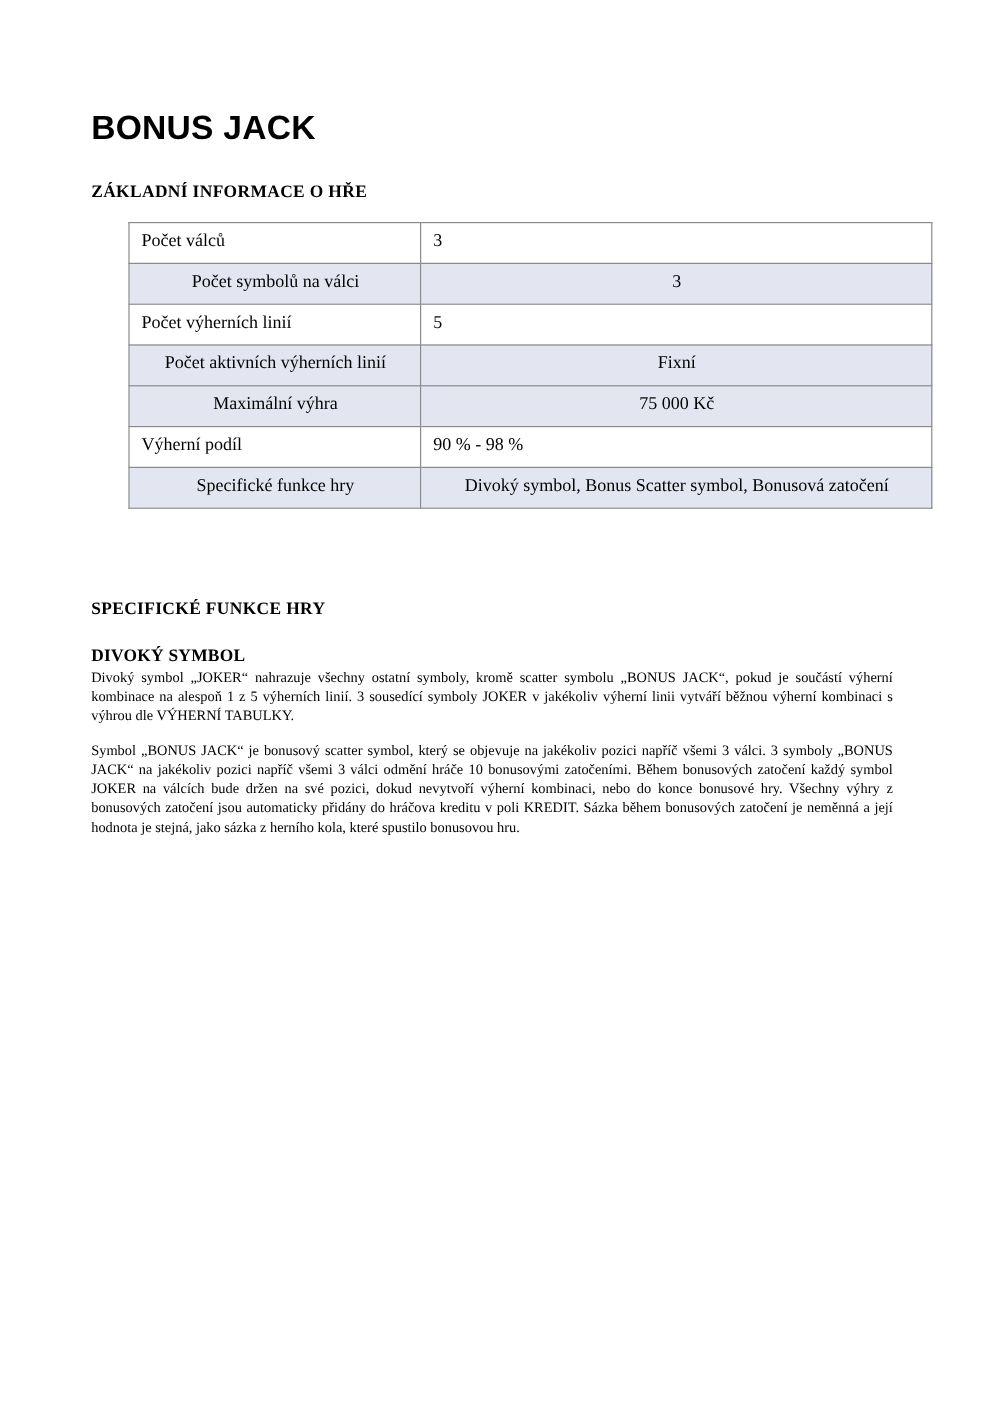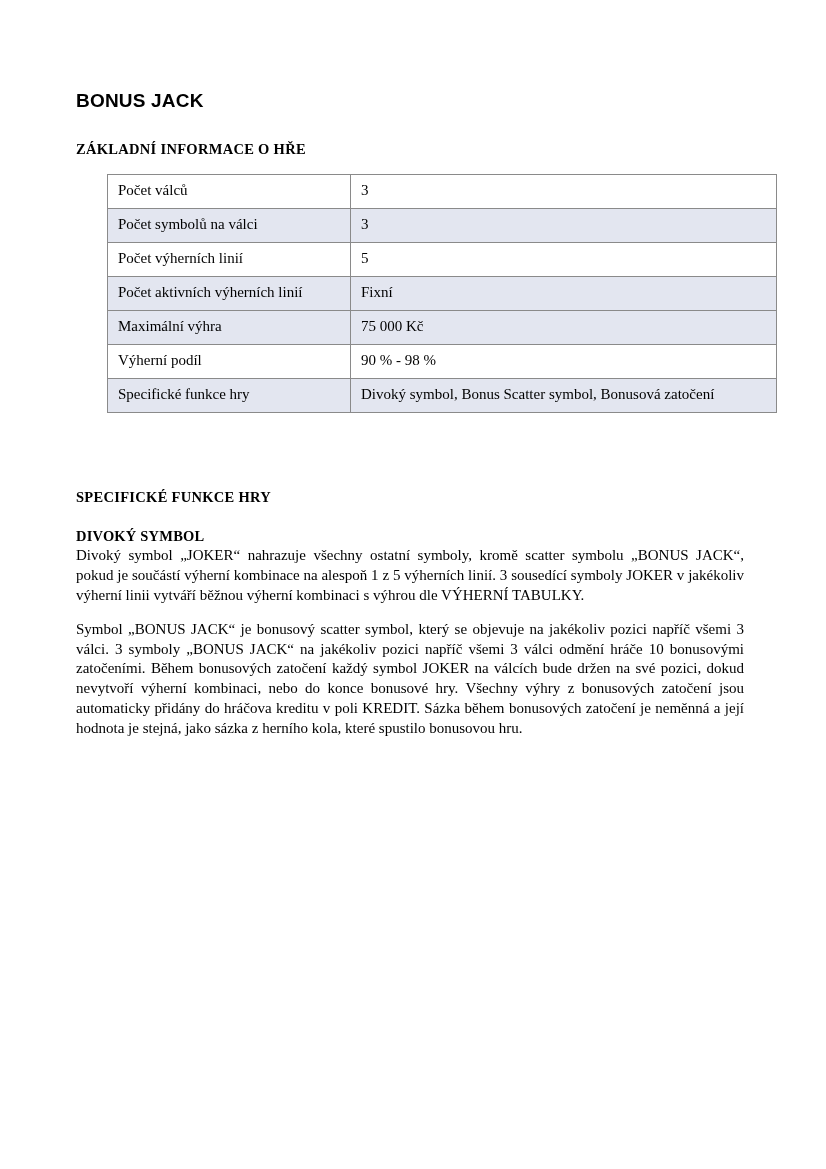--- a/index.html
+++ b/index.html
@@ -24,21 +24,21 @@
     background: #ffffff;
   }
   .content {
     position: absolute;
     left: 76px;
     top: 90px;
     width: 700px;
   }
   .doc-title {
     font-family: "Liberation Sans", sans-serif;
-    font-size: 19px;
+    font-size: 28px;
     font-weight: bold;
     letter-spacing: 0.2px;
     margin: 0 0 28px 0;
     line-height: 1.2;
   }
   .section-heading {
     font-family: "Liberation Serif", serif;
     font-size: 14.5px;
     font-weight: bold;
     margin: 0 0 16px 0;
@@ -56,38 +56,39 @@
     padding: 6px 9px 7px 10px;
     line-height: 1.25;
     vertical-align: middle;
     height: 20px;
   }
   table.info td.k {
     width: 223px;
   }
   table.info tr.alt td {
     background: #e3e6f0;
+    text-align: center;
   }
   .spacer-big {
     height: 76px;
   }
   .features-heading {
     font-size: 14.5px;
     font-weight: bold;
     margin: 0 0 22px 0;
     letter-spacing: 0.3px;
   }
   .sub-heading {
     font-size: 14.5px;
     font-weight: bold;
     margin: 0 0 1px 0;
     letter-spacing: 0.2px;
   }
   .para {
-    font-size: 15px;
+    font-size: 12px;
     line-height: 1.33;
     margin: 0 0 18px 0;
     text-align: justify;
     width: 668px;
   }
   .para:last-child {
     margin-bottom: 0;
   }
   .block {
     margin-bottom: 14px;

